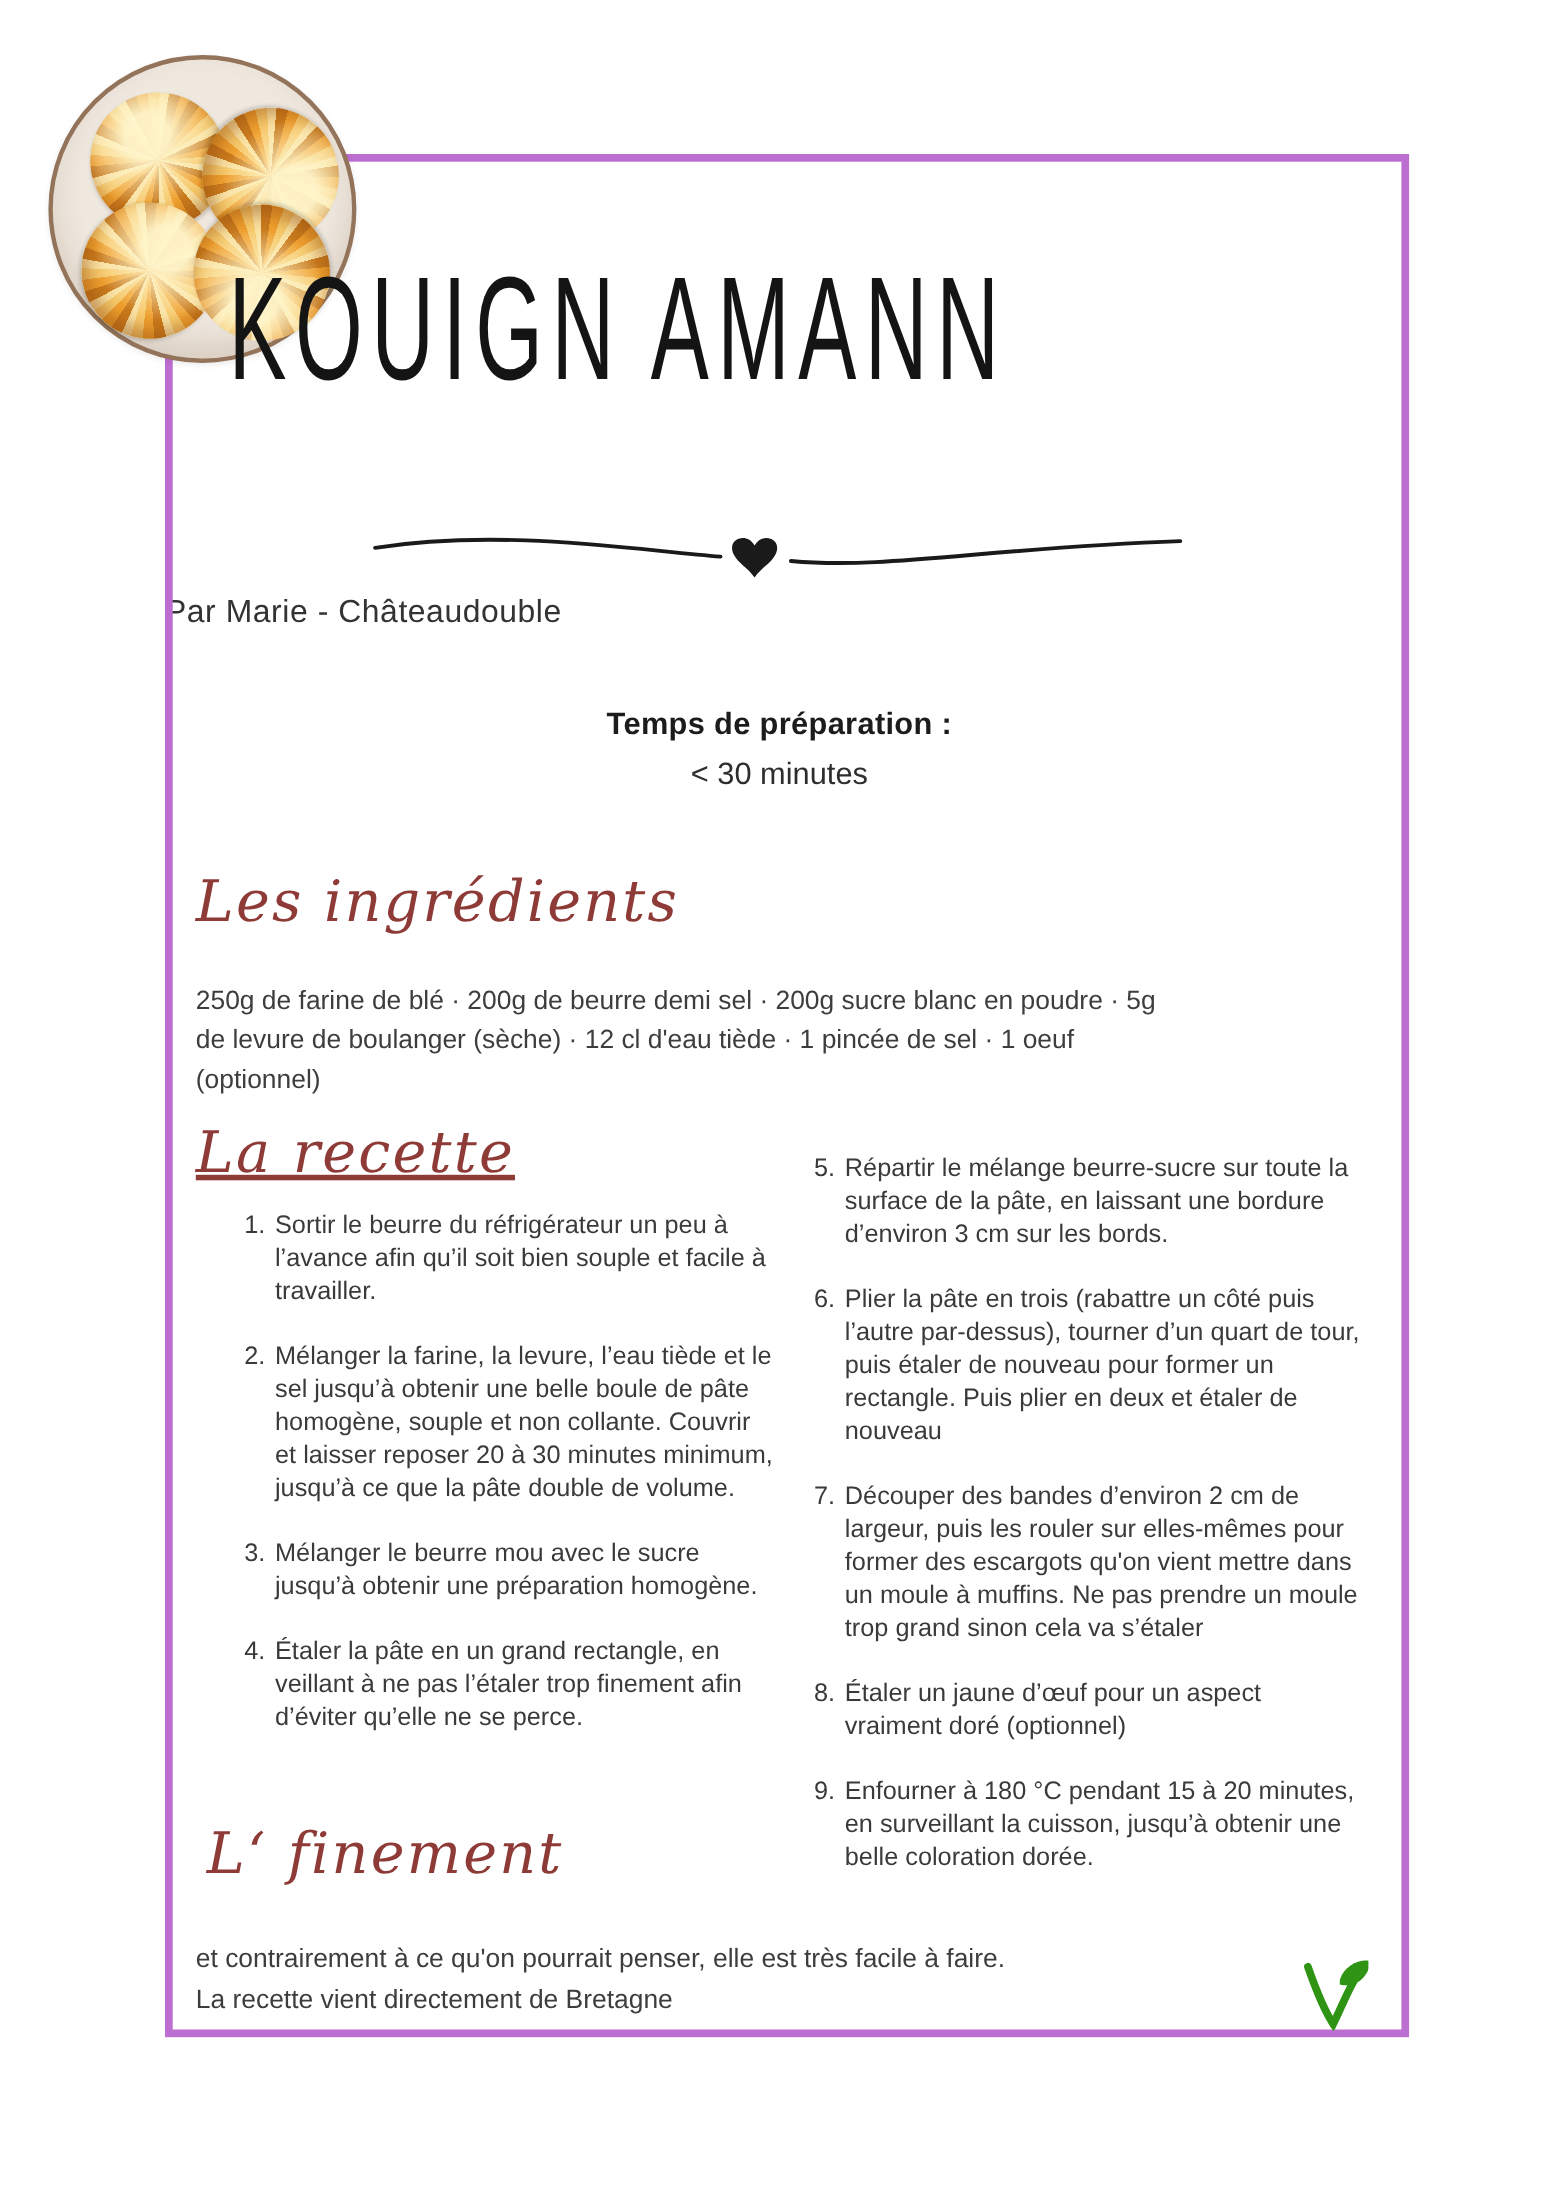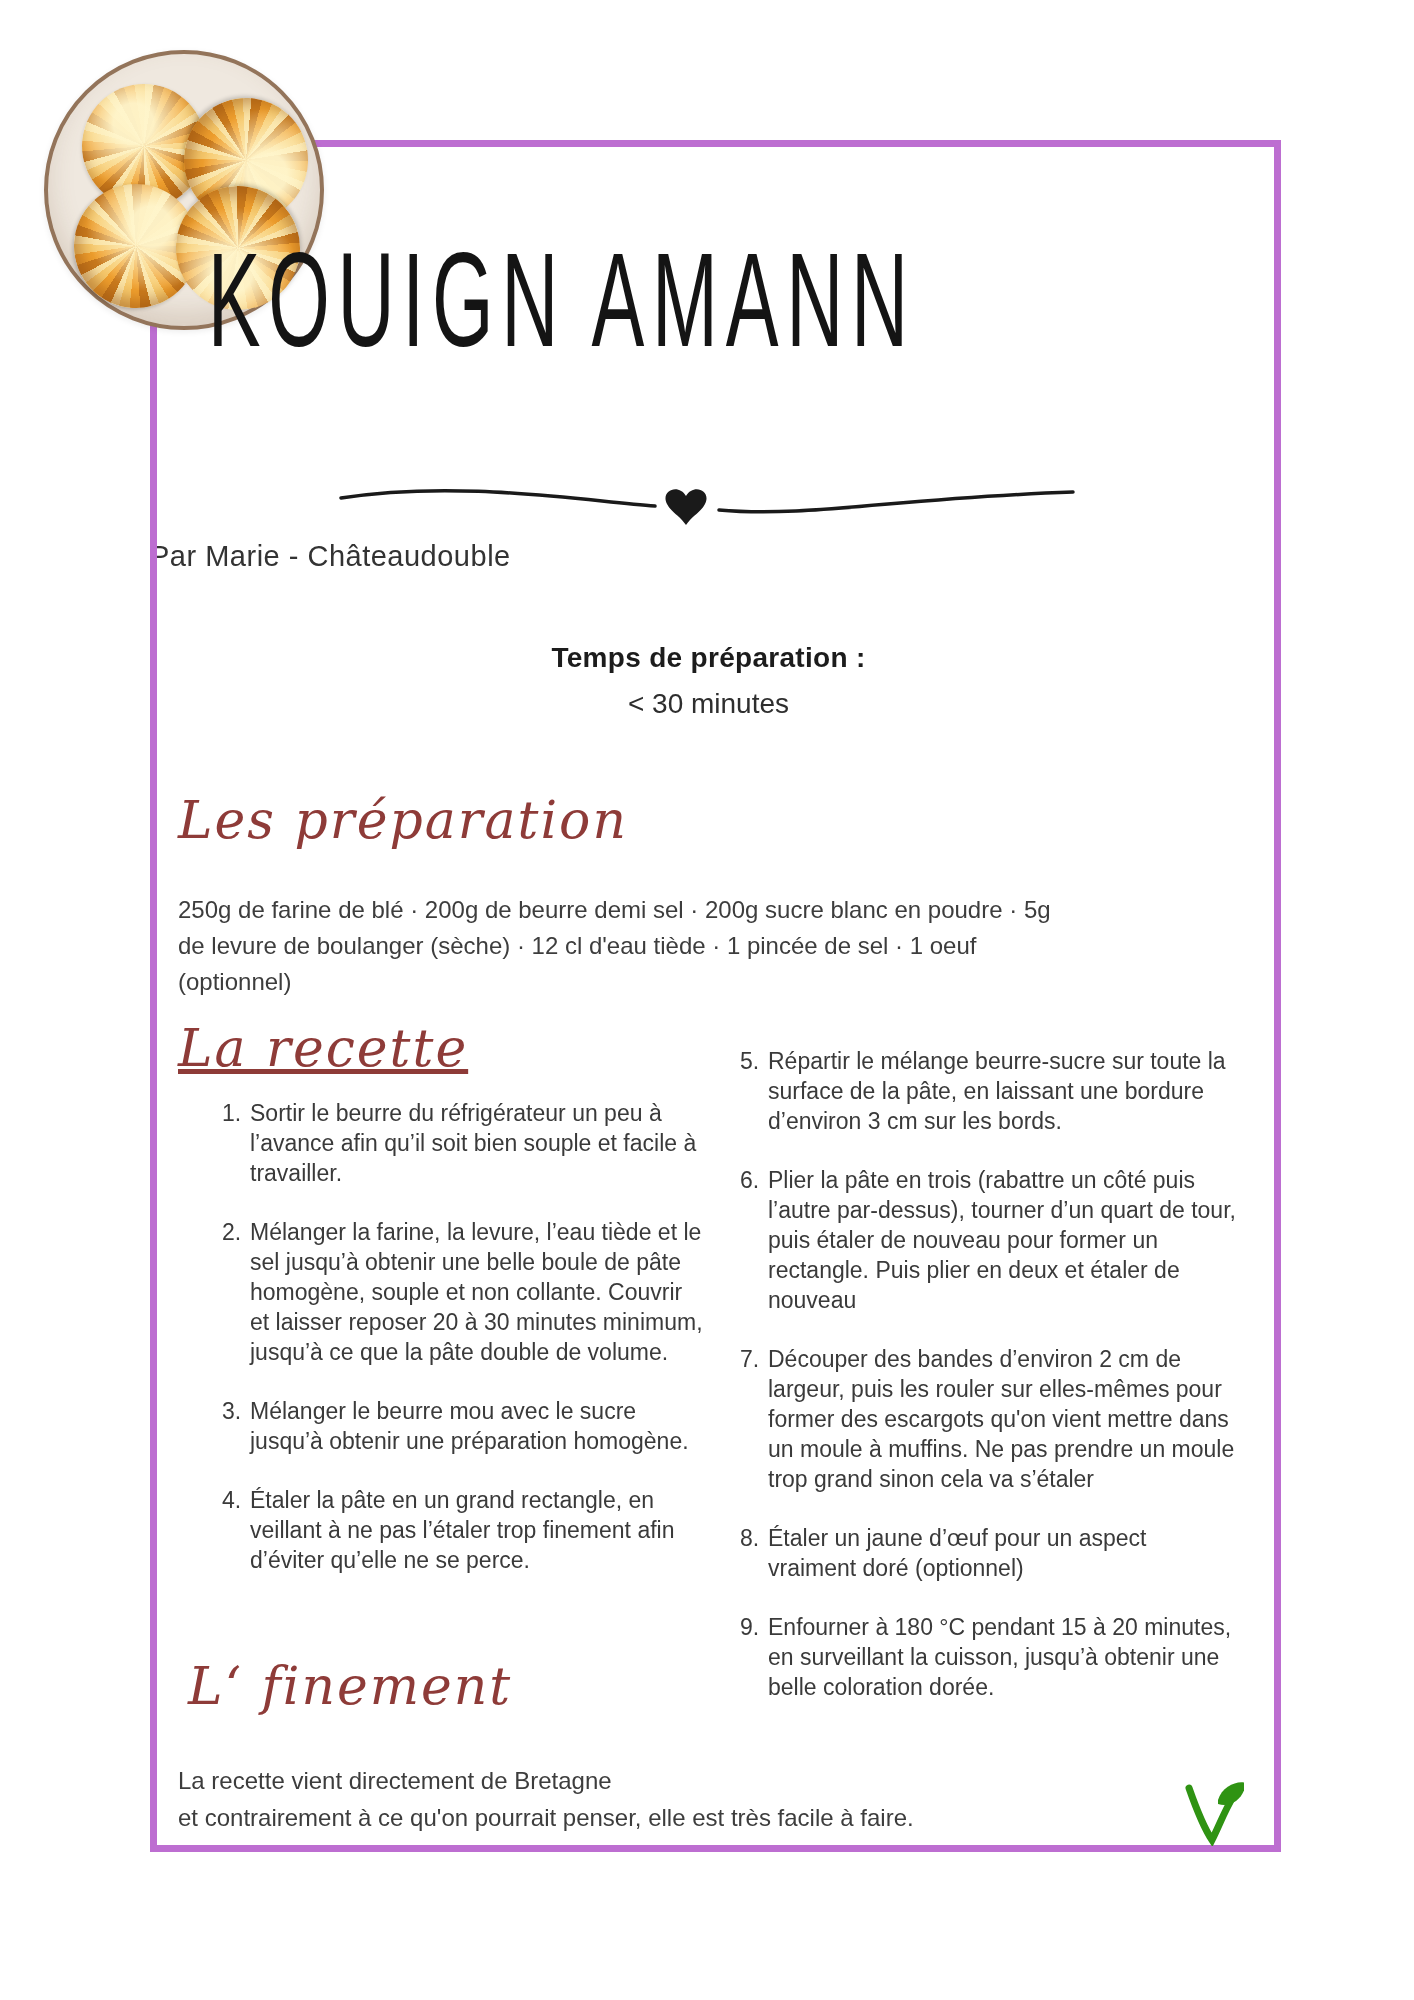--- a/index.html
+++ b/index.html
@@ -95,21 +95,21 @@
     <path d="M349 32 c -7 -13 -26 -6 -19 8 c 4 8 13 12 19 21 c 6 -9 15 -13 19 -21 c 7 -14 -12 -21 -19 -8 z" fill="#1a1a1a"></path>
   </g>
   <path d="M382 46 C 470 54, 560 34, 736 28" fill="none" stroke="#1a1a1a" stroke-width="3.5" stroke-linecap="round"></path>
 </svg>
 
 <div class="author">Par Marie - Châteaudouble</div>
 
 <div class="prep-label">Temps de préparation :</div>
 <div class="prep-value">&lt; 30 minutes</div>
 
-<div class="script-heading h-ingredients">Les préparation</div>
+<div class="script-heading h-ingredients">Les ingrédients</div>
 
 <div class="ingredients">
   <div>250g de farine de blé · 200g de beurre demi sel · 200g sucre blanc en poudre · 5g</div>
   <div>de levure de boulanger (sèche) · 12 cl d'eau tiède ·  1 pincée de sel · 1 oeuf</div>
   <div>(optionnel)</div>
 </div>
 
 <div class="script-heading h-recette">La recette</div>
 
 <div class="col col-left">
@@ -122,22 +122,22 @@
     <div class="step"><span class="step-num">5.</span><span class="step-text">Répartir le mélange beurre-sucre sur toute la surface de la pâte, en laissant une bordure d’environ 3 cm sur les bords.</span></div>
     <div class="step"><span class="step-num">6.</span><span class="step-text">Plier la pâte en trois (rabattre un côté puis l’autre par-dessus), tourner d’un quart de tour, puis étaler de nouveau pour former un rectangle. Puis plier en deux et étaler de nouveau</span></div>
     <div class="step"><span class="step-num">7.</span><span class="step-text">Découper des bandes d’environ 2 cm de largeur, puis les rouler sur elles-mêmes pour former des escargots qu'on vient mettre dans un moule à muffins. Ne pas prendre un moule trop grand sinon cela va s’étaler</span></div>
     <div class="step"><span class="step-num">8.</span><span class="step-text">Étaler un jaune d’œuf pour un aspect vraiment doré (optionnel)</span></div>
     <div class="step"><span class="step-num">9.</span><span class="step-text">Enfourner à 180 °C pendant 15 à 20 minutes, en surveillant la cuisson, jusqu’à obtenir une belle coloration dorée.</span></div>
   </div>
 
 <div class="script-heading h-anecdote">L‘ finement</div>
 
 <div class="anecdote">
+  <div>et contrairement à ce qu'on pourrait penser, elle est très facile à faire.</div>
   <div>La recette vient directement de Bretagne</div>
-  <div>et contrairement à ce qu'on pourrait penser, elle est très facile à faire.</div>
 </div>
 
 <svg class="veg-icon" viewBox="0 0 62 66" aria-hidden="true">
   <path d="M7 8 C 14 28, 22 48, 30 60 C 37 46, 43 30, 51 17" fill="none" stroke="#2f9313" stroke-width="7" stroke-linecap="round"></path>
   <g>
     <path d="M44 22 C 48 8, 64 2, 72 5 C 70 20, 58 30, 44 26 Z" fill="#2f9313" transform="translate(-8,-2)"></path>
   </g>
 </svg>
 
 </body></html>

